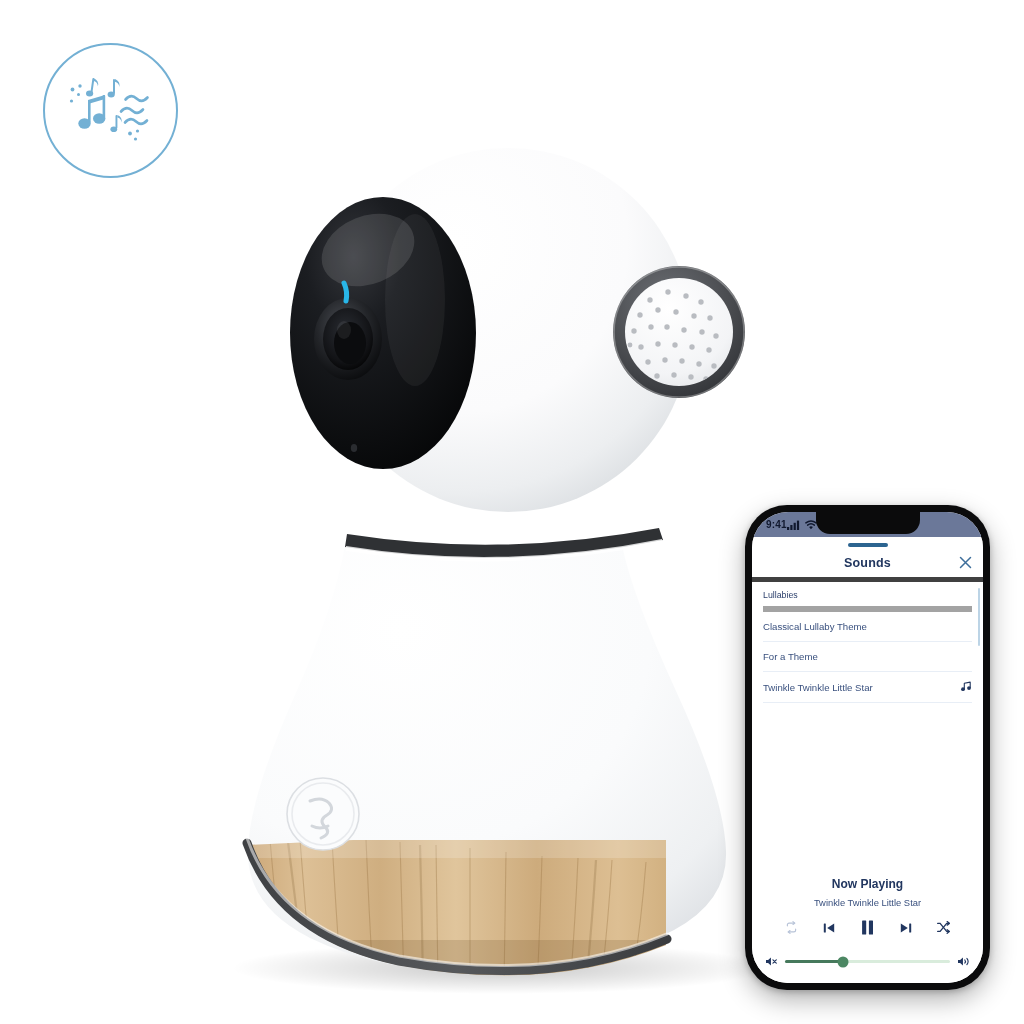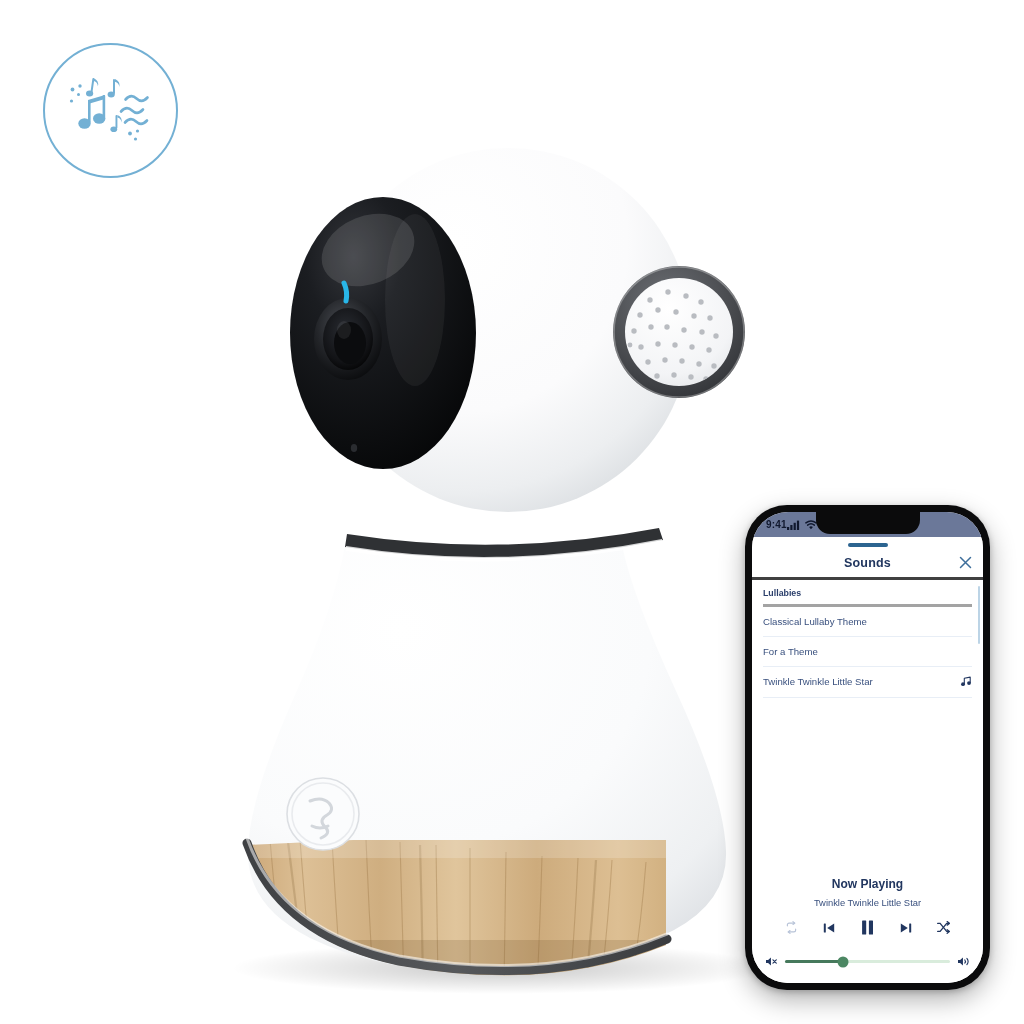--- a/index.html
+++ b/index.html
@@ -63,46 +63,46 @@
     border-bottom-left-radius:14px;border-bottom-right-radius:14px;
   }
   
   .sheet{flex:1;display:flex;flex-direction:column;background:#fff;min-height:0;}
   .grabber-wrap{display:flex;justify-content:center;padding-top:6px;padding-bottom:2px;}
   .grabber{width:40px;height:3.5px;border-radius:2px;background:#2c6490;}
   .sheet-head{
     position:relative;
     display:flex;align-items:center;justify-content:center;
     height:28px;flex:0 0 28px;
-    border-bottom:3px solid #404040;
+    border-bottom:5px solid #404040;
   }
   .sheet-title{font-size:12.5px;font-weight:bold;color:#21365f;letter-spacing:.2px;}
   .close-btn{
     position:absolute;right:10px;top:50%;transform:translateY(-50%);
     width:16px;height:16px;color:#3e6e9b;
     display:flex;align-items:center;justify-content:center;
     cursor:pointer;
   }
 
   
   .list{
     flex:1;min-height:0;overflow:hidden;position:relative;
     padding-left:11px;padding-right:11px;
   }
   .scrollbar{
     position:absolute;right:3px;top:6px;width:2.5px;height:58px;
     border-radius:2px;background:#bcd4e6;
   }
   .sec-head{
-    font-size:8.8px;font-weight:bold;color:#2b3f6b;
+    font-size:8.8px;font-weight:normal;color:#2b3f6b;
     padding:8px 0 6px 0;
-    border-bottom:3px solid #a3a3a3;
+    border-bottom:6px solid #a3a3a3;
   }
   .row{
-    display:flex;align-items:flex-start;justify-content:space-between;
+    display:flex;align-items:flex-end;justify-content:space-between;
     padding:9px 0 9px 0;
     border-bottom:1px solid #e8eef6;
     cursor:pointer;
   }
   .row-label{font-size:9.6px;color:#39507e;}
   .row-icon{color:#21365f;display:flex;align-items:center;}
 
   
   .now{
     flex:0 0 auto;

